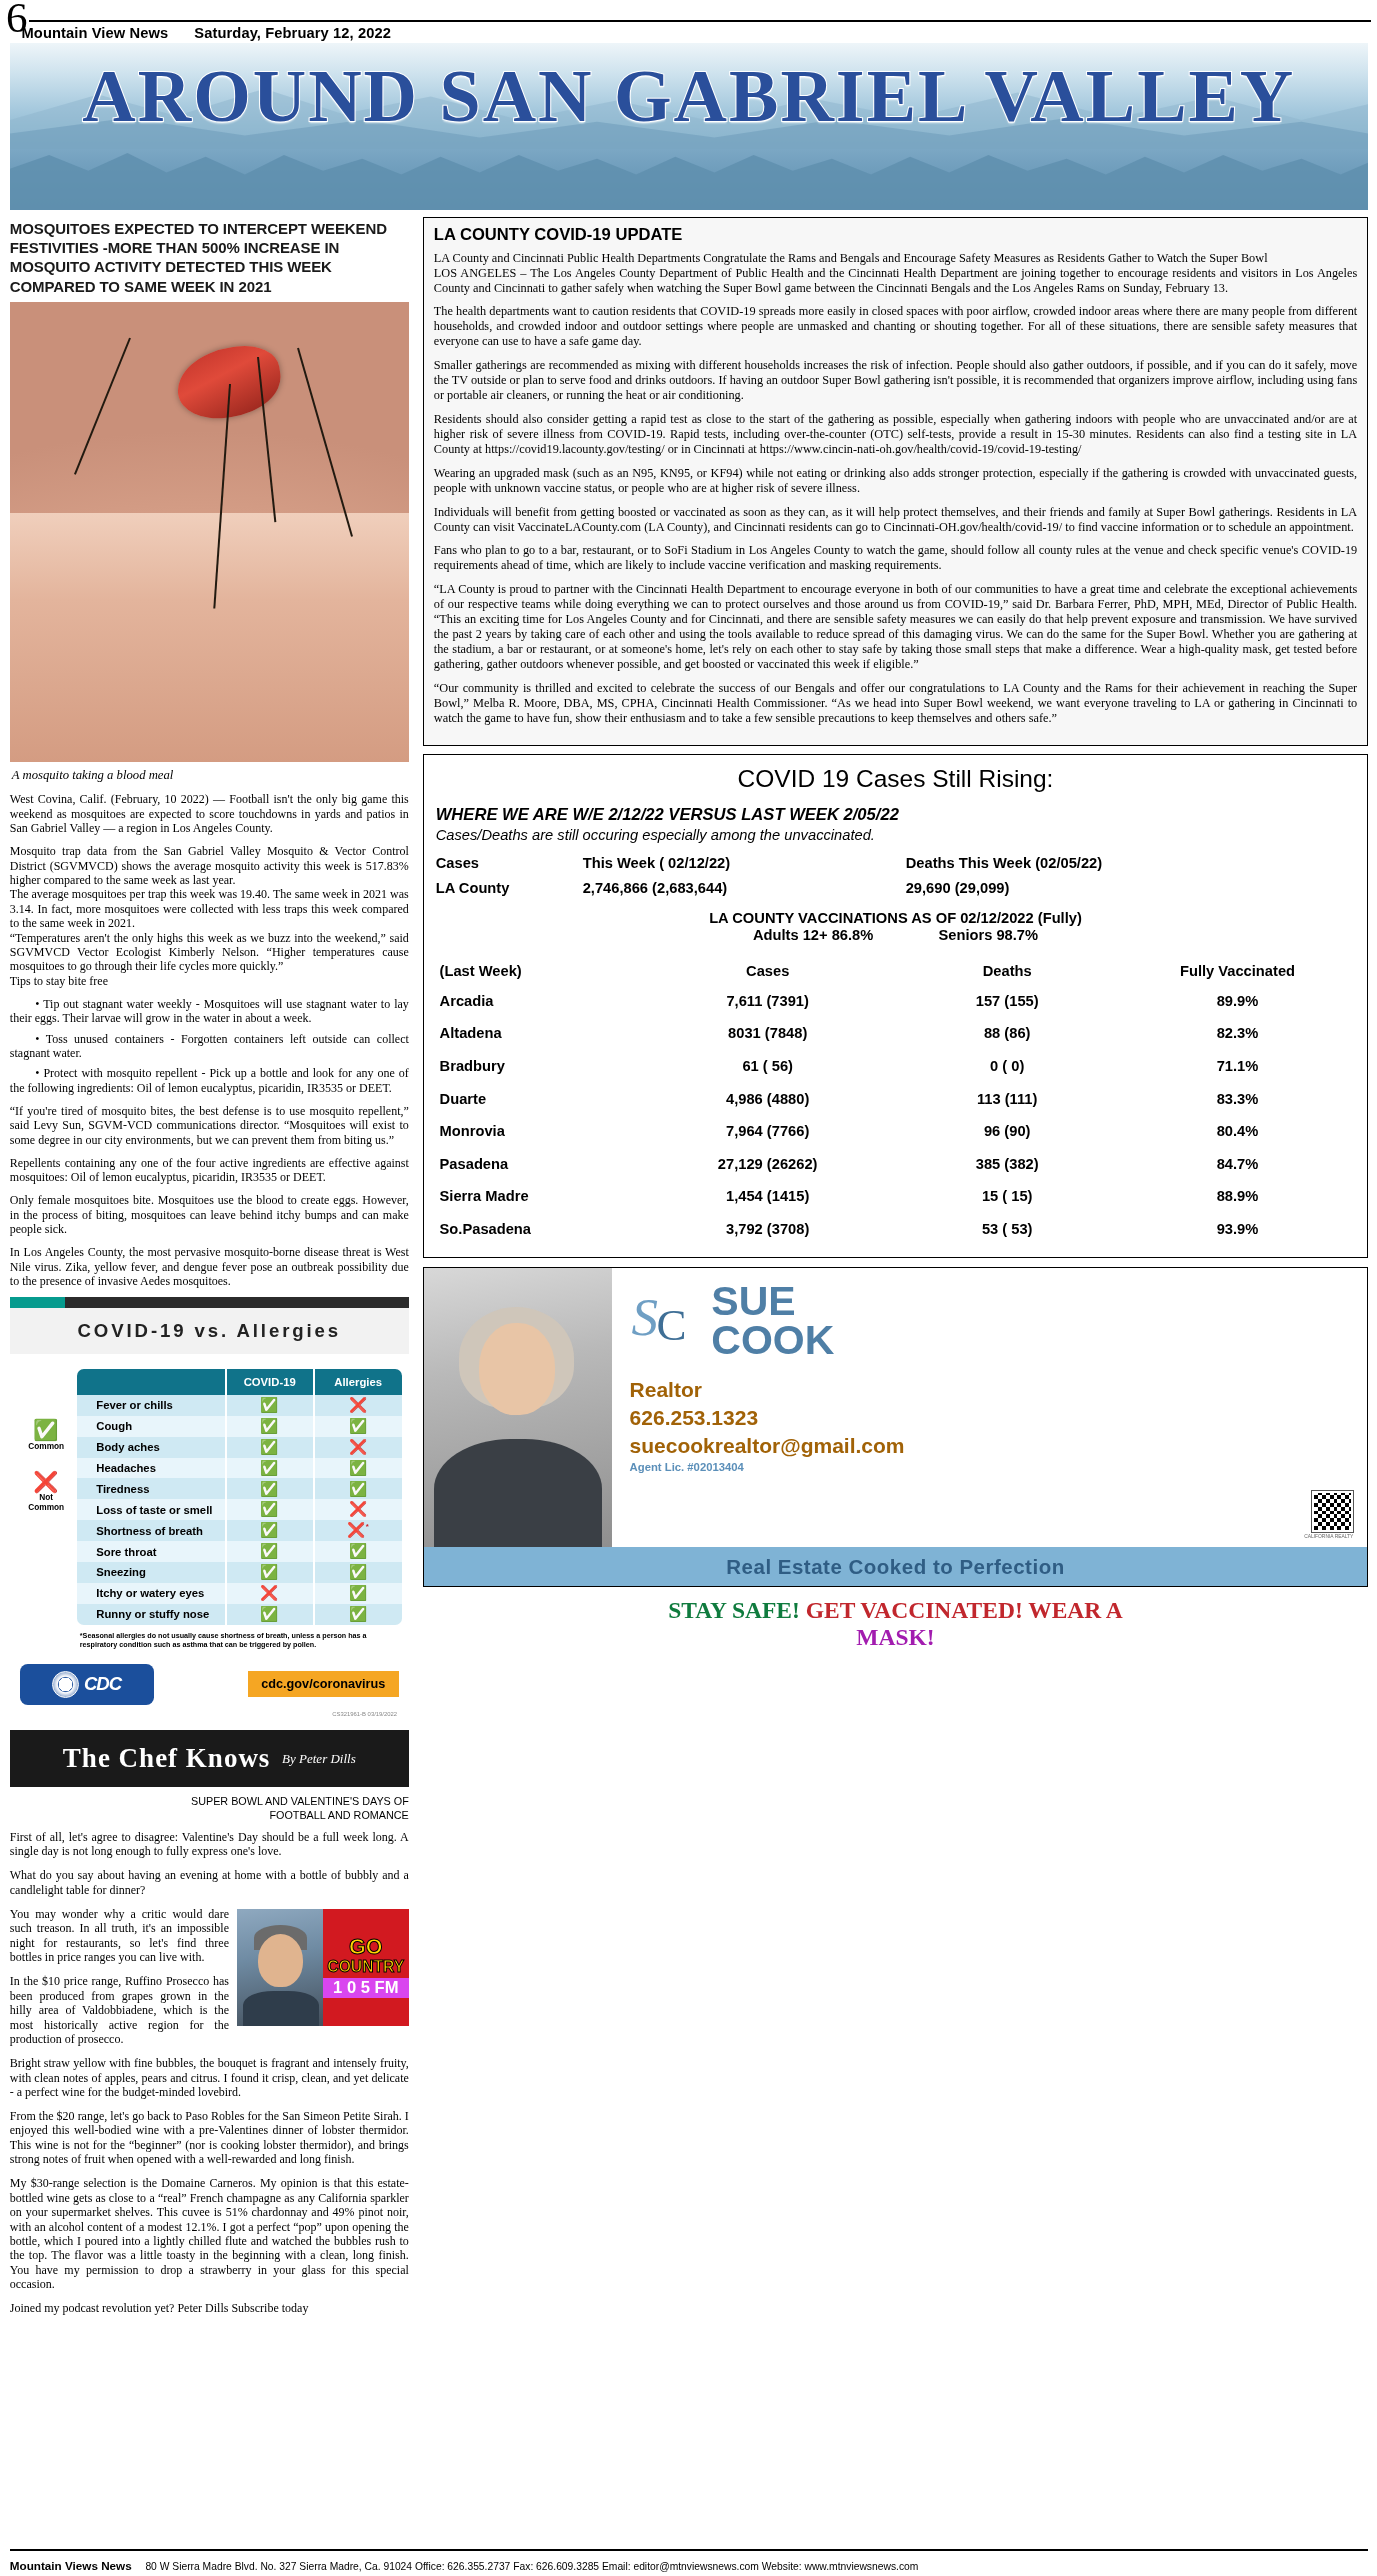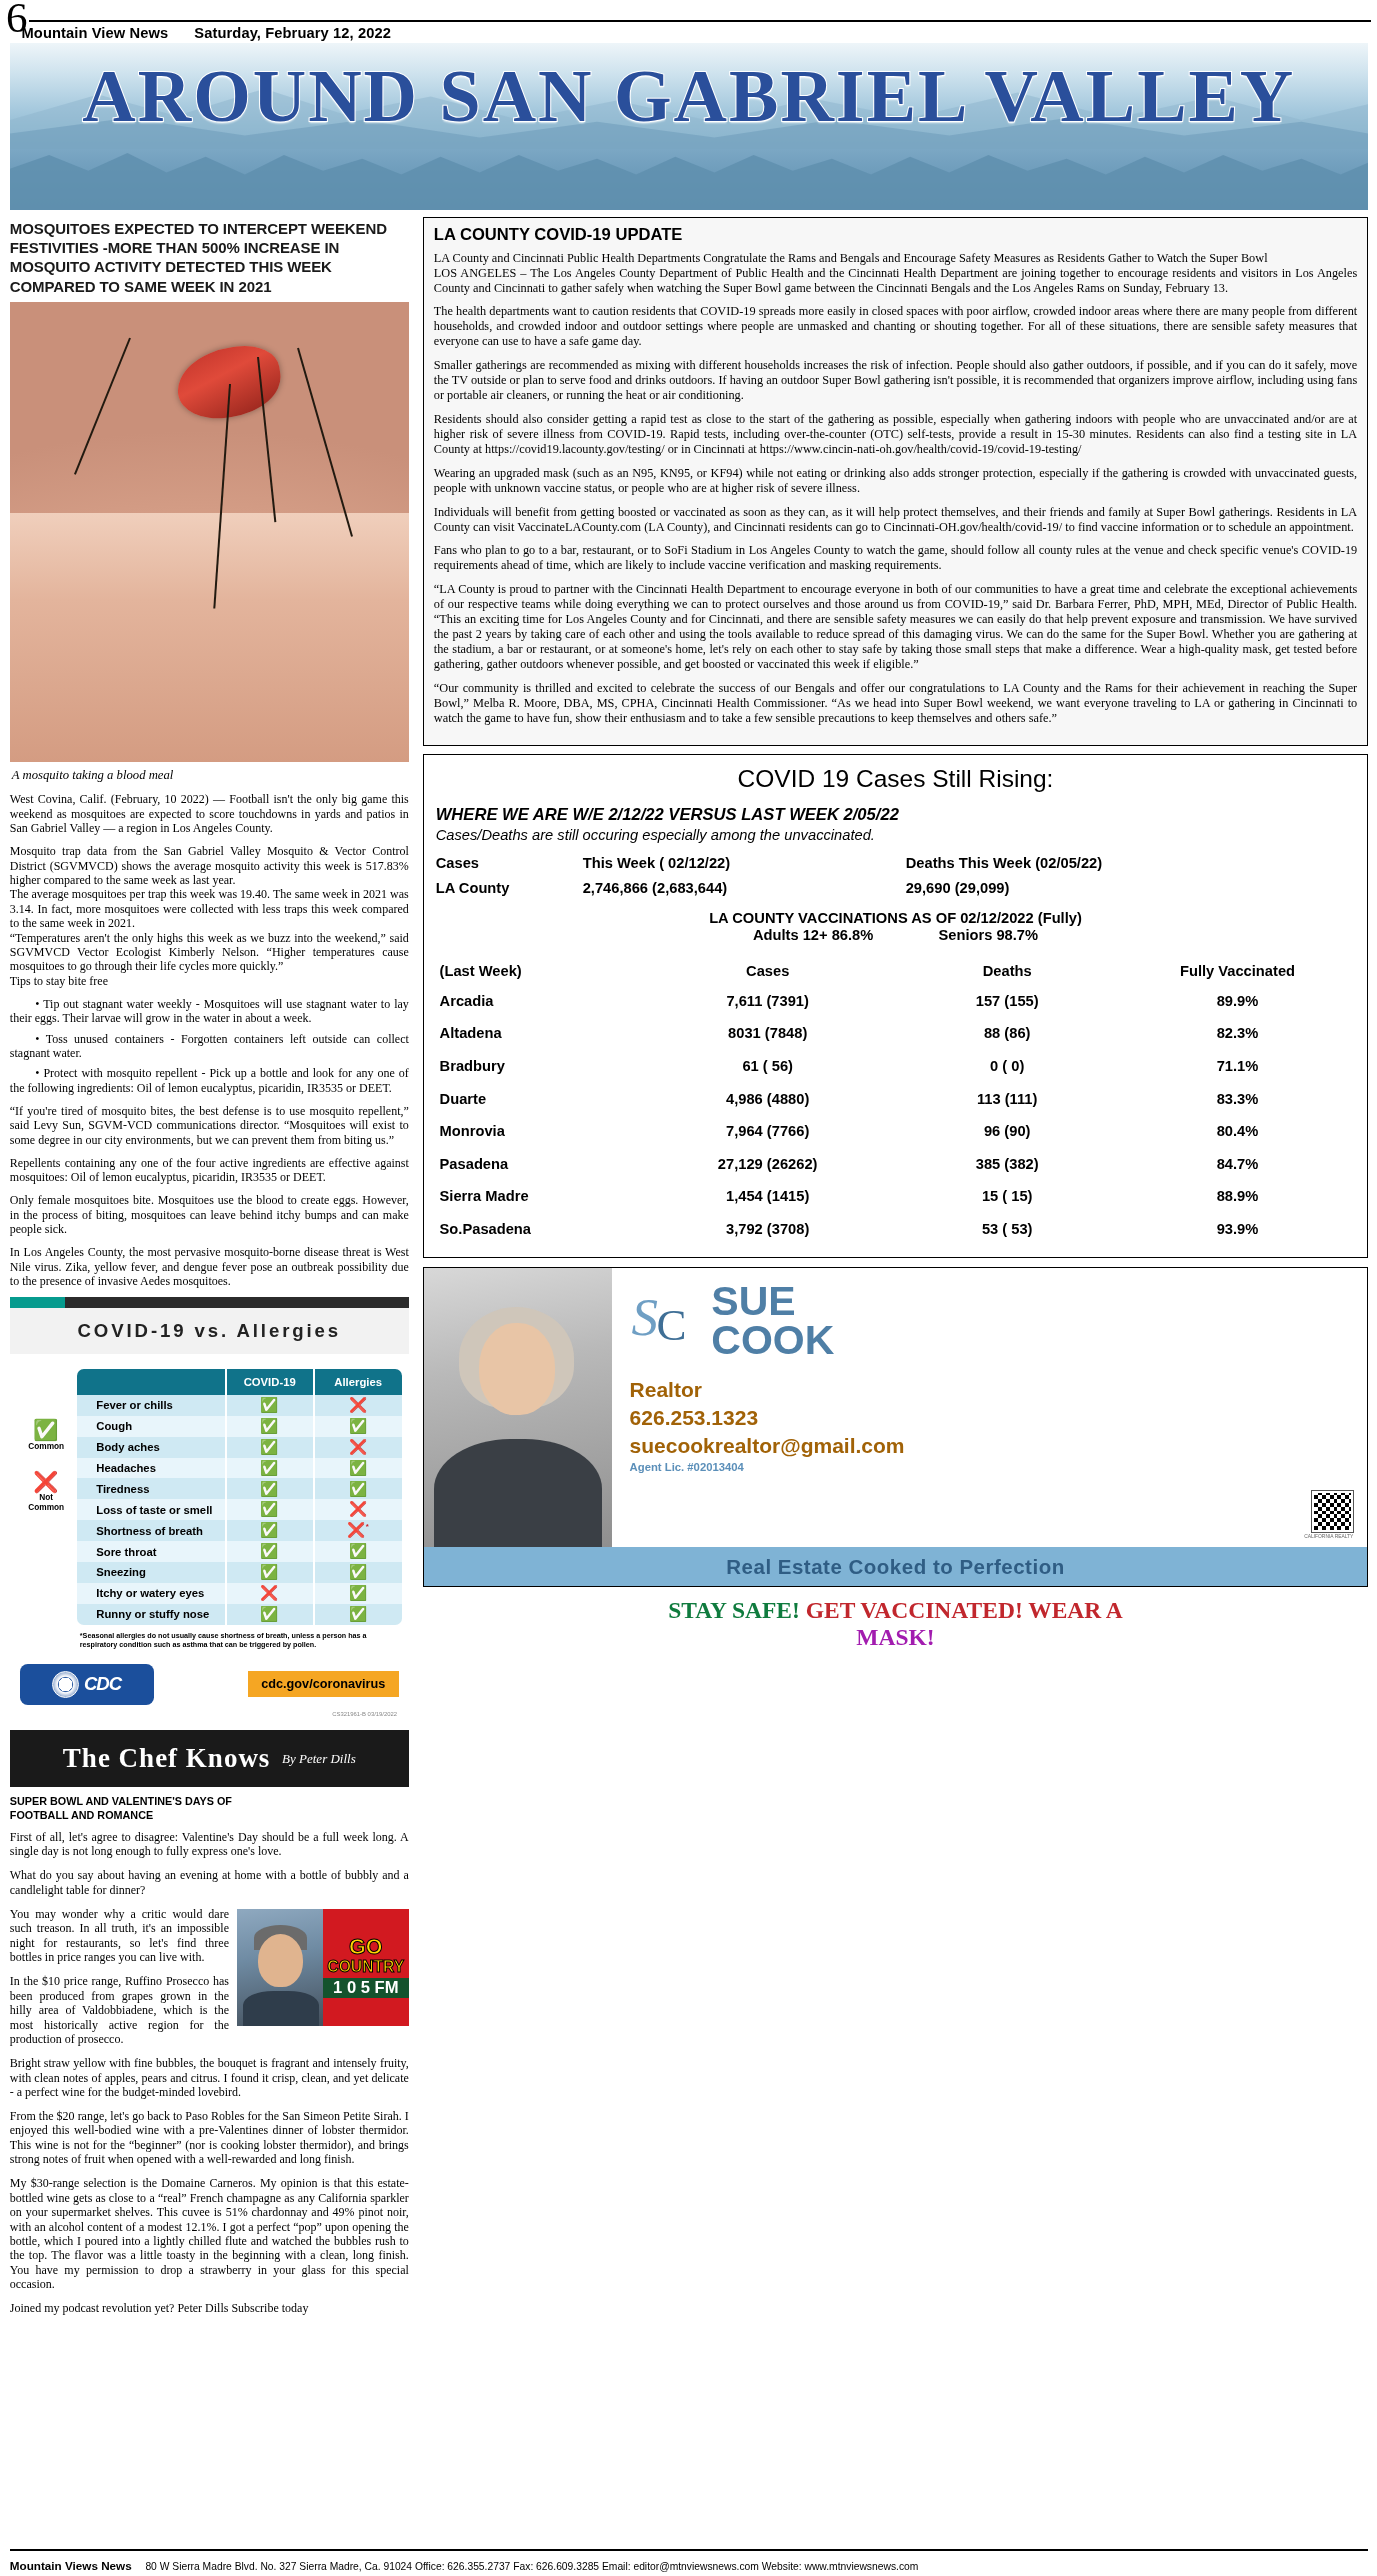--- a/index.html
+++ b/index.html
@@ -221,22 +221,23 @@
   .chef-bar .t1 {
     font-family:"Liberation Serif", serif;
     font-size:27px; font-weight:bold; letter-spacing:1px;
   }
   .chef-bar .t2 {
     font-family:"Liberation Serif", serif;
     font-style:italic; font-size:13px;
   }
   .chef-sub {
     font-family:"Liberation Sans", sans-serif;
-    font-weight:bold; font-size:10.8px; line-height:1.25;
+    font-weight:normal; font-size:10.8px; line-height:1.25;
     padding:7.8px 0 7.8px 0;
+    text-align:right;
   }
   .chef-body p {
     font-family:"Liberation Serif", serif;
     font-size:12px; line-height:1.2; text-align:justify; margin:0 0 9.8px 0;
   }
   .chef-float {
     float:right; width:172px; margin:2px 0 3.9px 7.8px;
   }
   .chef-portrait {
     width:86px; height:117px; float:left;
@@ -255,21 +256,21 @@
     position:absolute; left:5.9px; bottom:0; width:76px; height:35px;
     background:#2f3d4b; border-radius:40% 40% 0 0;
   }
   .gocountry {
     width:86px; height:117px; float:left;
     background:#d21920; position:relative; overflow:hidden;
     display:flex; flex-direction:column; align-items:center; justify-content:center;
   }
   .gc1 { font-family:"Liberation Sans", sans-serif; font-weight:bold; font-size:21.5px; color:#ffd400; line-height:1; -webkit-text-stroke:1px #000; }
   .gc2 { font-family:"Liberation Sans", sans-serif; font-weight:bold; font-size:15.7px; color:#ffd400; line-height:1.05; -webkit-text-stroke:1px #000; }
-  .gc3 { font-family:"Liberation Sans", sans-serif; font-weight:bold; font-size:16.6px; color:#ffffff; background:#14532d; width:100%; text-align:center; margin-top:2.9px; }
+  .gc3 { font-family:"Liberation Sans", sans-serif; font-weight:bold; font-size:16.6px; color:#ffffff; background:#d946ef; width:100%; text-align:center; margin-top:2.9px; }
 
   
   .cases-box {
     border:1.5px solid #000; margin-top:8.8px; padding:9.8px 11.7px 11.7px 11.7px; background:#fff;
   }
   .cases-title {
     font-family:"Liberation Sans", sans-serif;
     font-weight:normal; font-size:24.5px; text-align:center; margin-bottom:11.7px;
   }
   .cases-sub1 {

